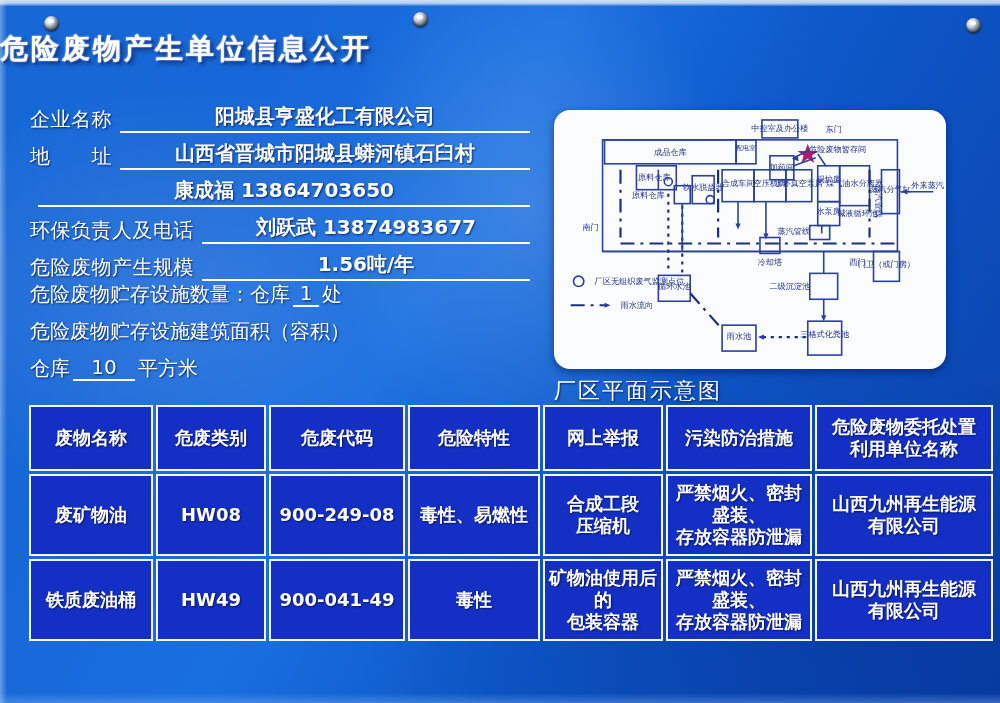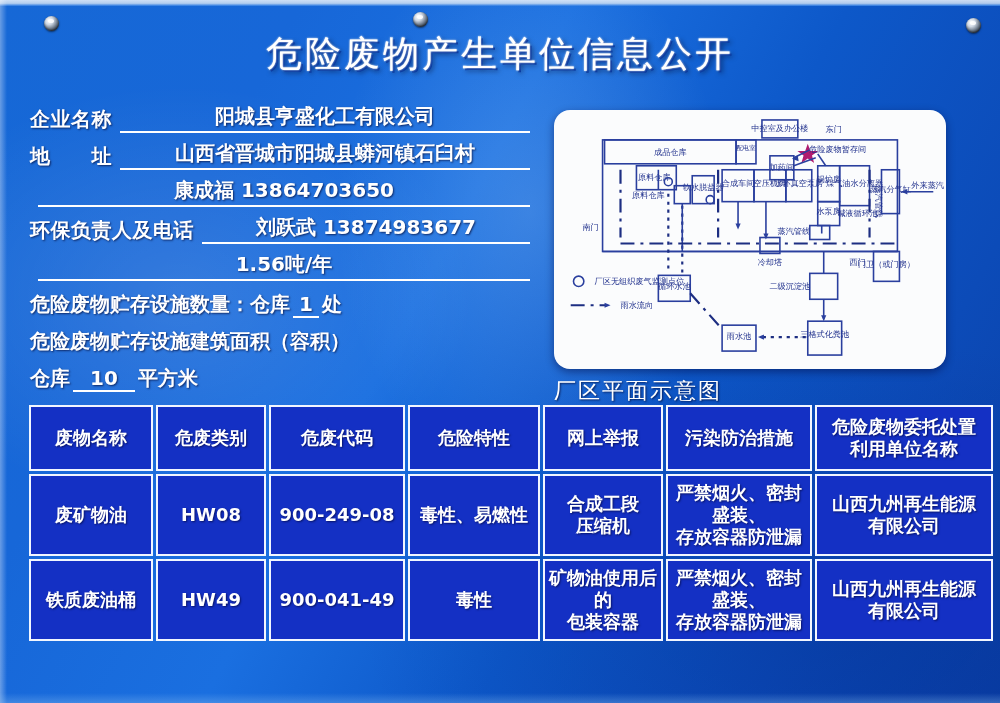--- a/index.html
+++ b/index.html
@@ -55,23 +55,23 @@
     filter: blur(.4px);
   }
   #bolt-tl { left: 44px; top: 16px; }
   #bolt-tc { left: 413px; top: 12px; }
   #bolt-tr { left: 966px; top: 18px; }
 
   
   #title {
     position: absolute;
     left: 0; top: 30px; width: 1000px;
-    text-align: center;
-    font-size: 36px;
-    font-weight: normal;
+    text-align: left;
+    font-size: 28px;
+    font-weight: bold;
     letter-spacing: 3px;
     color: #ffffff;
     text-shadow:
       0 0 2px #ffffff,
       2px 2px 0 #0a3aa0,
       3px 3px 5px rgba(0,0,20,.55);
     font-family: "DejaVu Sans", "Liberation Sans", sans-serif;
   }
 
   
@@ -85,38 +85,38 @@
     text-shadow: 1px 1px 2px rgba(0,0,40,.65);
   }
   .info-row {
     display: flex;
     align-items: flex-end;
     height: 37px;
   }
   .info-label {
     flex: 0 0 auto;
     white-space: nowrap;
-    font-weight: bold;
+    font-weight: normal;
     letter-spacing: .5px;
   }
   .info-value {
     flex: 1 1 auto;
     margin-left: 8px;
     border-bottom: 2px solid #ffffff;
     text-align: center;
     padding-bottom: 1px;
     font-weight: bold;
     white-space: nowrap;
   }
 
   .inline-row {
     display: flex;
-    align-items: flex-end;
+    align-items: flex-start;
     height: 37px;
-    font-weight: bold;
+    font-weight: normal;
   }
   .inline-row .underline-slot {
     border-bottom: 2px solid #ffffff;
     min-width: 26px;
     text-align: center;
     margin: 0 3px;
     padding: 0 4px;
   }
   .inline-row .underline-slot.wide-slot { min-width: 62px; }
 
@@ -231,20 +231,21 @@
     <div class="info-row">
       <span class="info-value">康成福 13864703650</span>
     </div>
 
     <div class="info-row">
       <span class="info-label">环保负责人及电话</span>
       <span class="info-value">刘跃武 13874983677</span>
     </div>
 
     <div class="info-row">
+      <span class="info-label">危险废物产生规模</span>
       <span class="info-value">1.56吨/年</span>
     </div>
 
     <div class="inline-row">
       <span>危险废物贮存设施数量：仓库</span>
       <span class="underline-slot">1</span>
       <span>处</span>
     </div>
 
     <div class="inline-row">

